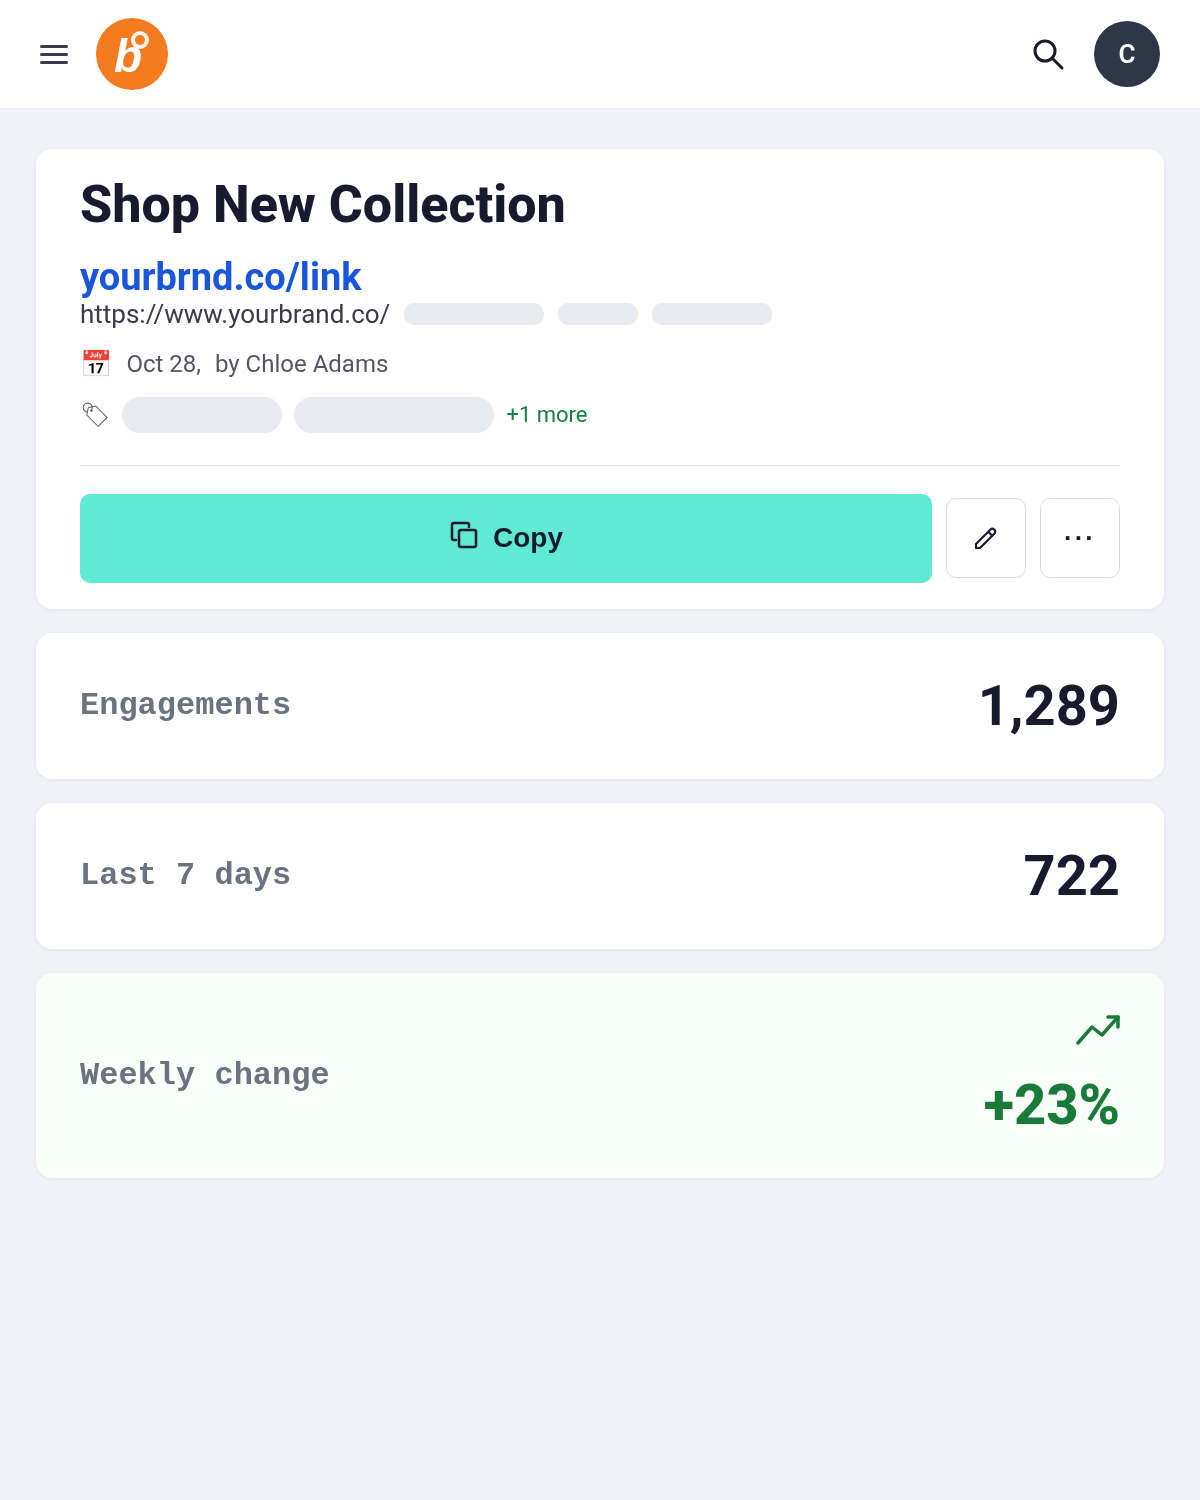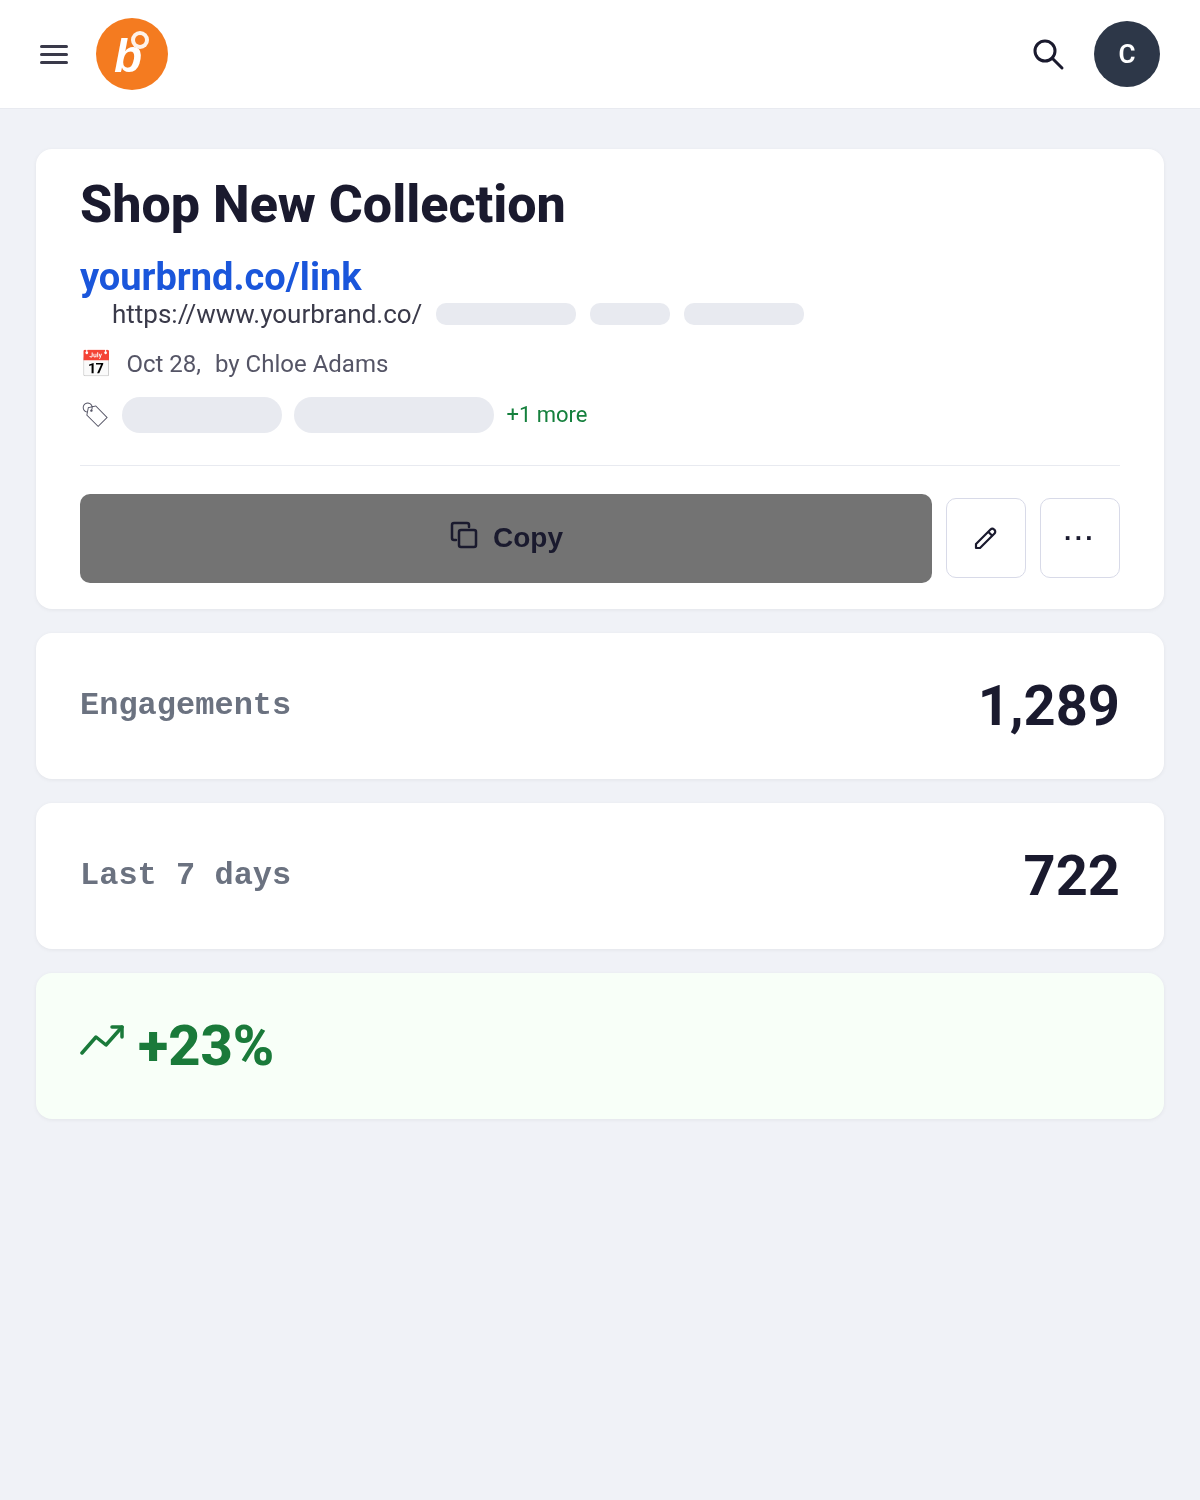--- a/index.html
+++ b/index.html
@@ -119,21 +119,20 @@
     .link-long-row {
       display: flex;
       align-items: center;
       gap: 14px;
       margin-bottom: 20px;
     }
 
     .link-long-text {
       font-size: 26px;
       color: #3a3a4a;
-      margin-left: 32px;
     }
 
     .pill {
       height: 22px;
       border-radius: 10px;
       background-color: #e8eaf0;
     }
 
     .pill-lg {
       width: 140px;
@@ -202,21 +201,21 @@
     }
 
     .actions-row {
       display: flex;
       align-items: center;
       gap: 14px;
     }
 
     .copy-button {
       flex: 1;
-      background-color: #737373;
+      background-color: #5eead4;
       border: none;
       border-radius: 10px;
       padding: 26px 20px;
       display: flex;
       align-items: center;
       justify-content: center;
       gap: 14px;
       cursor: pointer;
       font-size: 28px;
       font-weight: 600;
@@ -265,23 +264,24 @@
       font-weight: 700;
       color: #1a1a2e;
     }
 
     .stat-card-weekly {
       background-color: #f8fff8;
     }
 
     .weekly-value {
       display: flex;
-      align-items: center;
+      align-items: flex-end;
       gap: 14px;
       color: #1a7a3a;
+      flex-direction: column;
     }
 
     .weekly-value-text {
       font-size: 56px;
       font-weight: 800;
       color: #1a7a3a;
     }
 
     .trend-icon {
       font-size: 38px;
@@ -382,20 +382,21 @@
     <span class="stat-label">Engagements</span>
     <span class="stat-value">1,289</span>
   </div>
 
   <div class="stat-card">
     <span class="stat-label">Last 7 days</span>
     <span class="stat-value">722</span>
   </div>
 
   <div class="stat-card stat-card-weekly">
+    <span class="stat-label">Weekly change</span>
     <div class="weekly-value">
       <span class="trend-icon">
         <svg width="44" height="36" viewBox="0 0 44 36" fill="none" xmlns="http://www.w3.org/2000/svg">
           <polyline points="2,30 16,14 26,22 42,4" stroke="#1a7a3a" stroke-width="3.5" stroke-linecap="round" stroke-linejoin="round" fill="none"></polyline>
           <polyline points="32,4 42,4 42,14" stroke="#1a7a3a" stroke-width="3.5" stroke-linecap="round" stroke-linejoin="round" fill="none"></polyline>
         </svg>
       </span>
       <span class="weekly-value-text">+23%</span>
     </div>
   </div>

